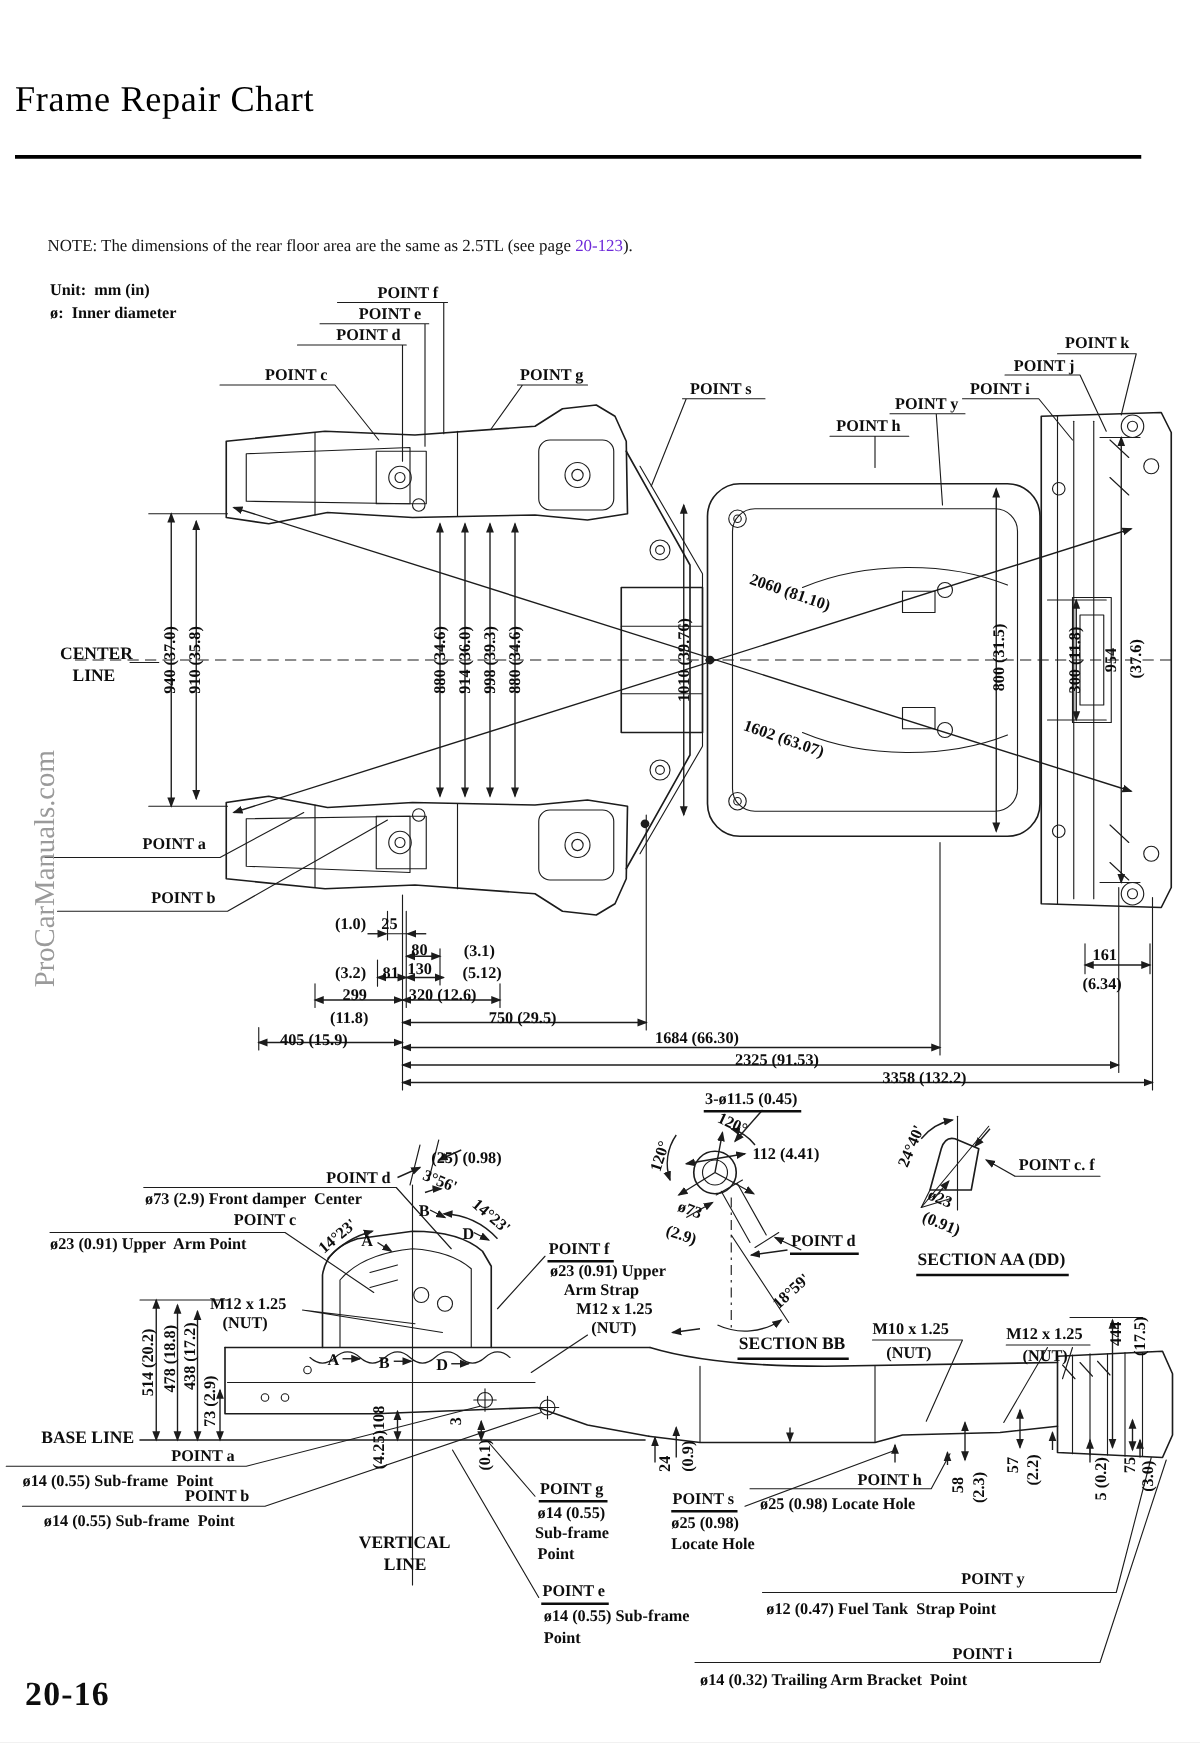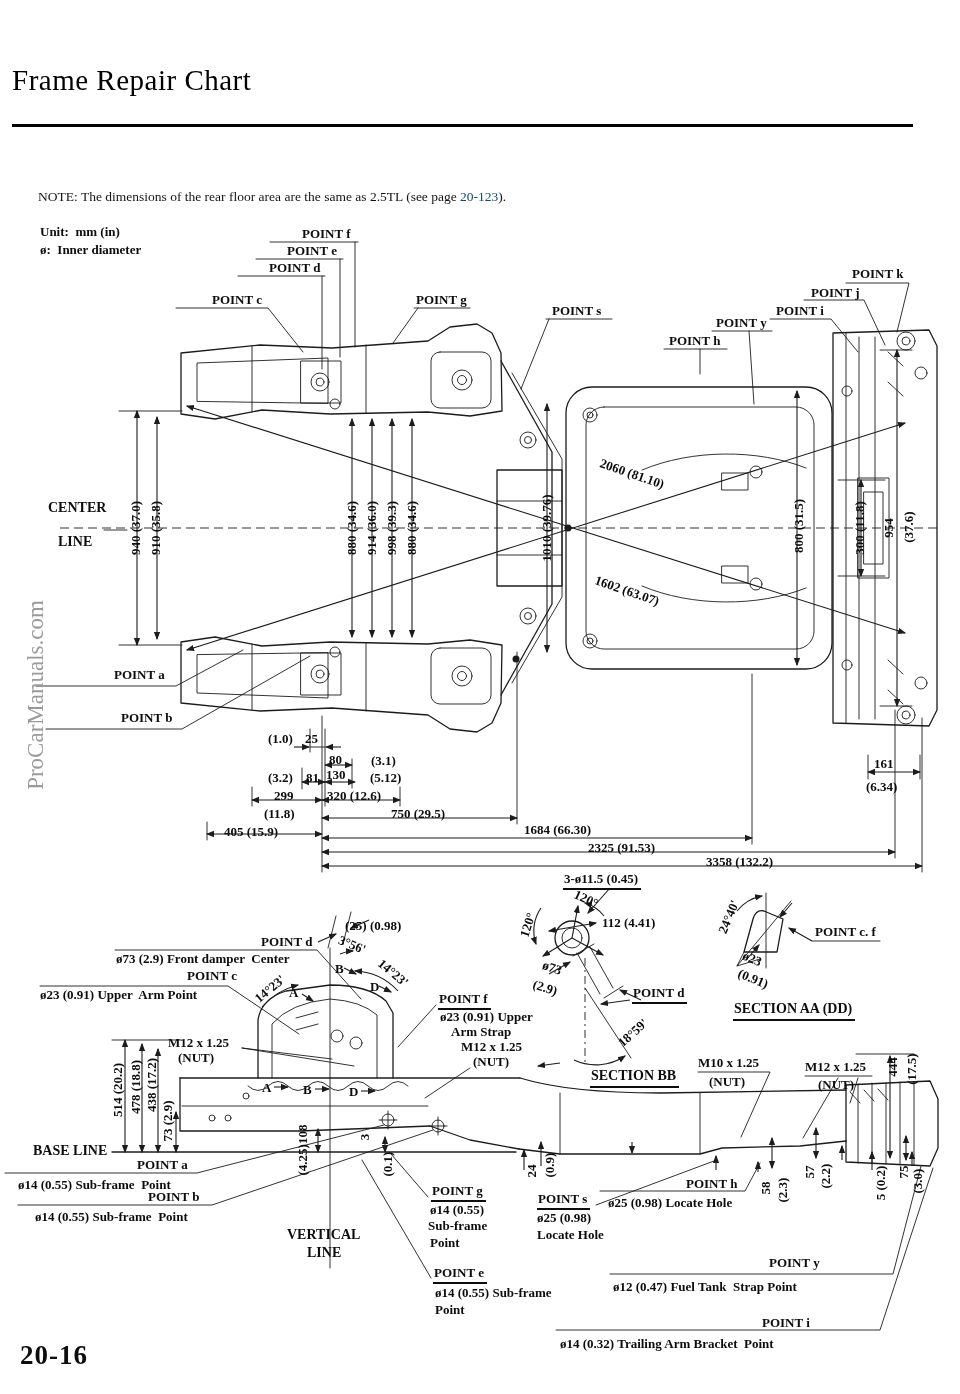--- a/index.html
+++ b/index.html
@@ -2,21 +2,21 @@
 <html><head>
 <meta charset="utf-8">
 <style>
   * { margin:0; padding:0; box-sizing:border-box; }
   html,body { background:#e8e8e8; }
   .page { position:relative; width:960px; height:1394px; background:#ffffff; overflow:hidden;
           font-family:Liberation Serif, serif; color:#0d0d0d; }
   .title { position:absolute; left:12px; top:64px; font-size:29px; font-weight:400; letter-spacing:.5px; color:#000; white-space:nowrap; }
   .rule  { position:absolute; left:12px; top:124px; width:901px; height:3px; background:#000; }
   .note  { position:absolute; left:38px; top:189px; font-size:13.5px; color:#141414; white-space:nowrap; }
-  .note .pagelink { color:#0c4a6e; text-decoration:none; }
+  .note .pagelink { color:#6d28d9; text-decoration:none; }
   .lbl { position:absolute; font-size:13px; font-weight:700; line-height:1.2; color:#0d0d0d; white-space:pre; }
   .b   { font-size:14px; }
   .u   { border-bottom:2px solid #0d0d0d; padding:0 3px 1px 1px; }
   .vt  { position:absolute; font-size:13px; font-weight:700; white-space:pre; color:#0d0d0d;
          transform:translate(-50%,-50%) rotate(-90deg); }
   .dg  { position:absolute; font-size:13px; font-weight:700; white-space:pre; color:#0d0d0d; }
   .pageno { position:absolute; left:20px; top:1340px; font-size:27px; font-weight:700; letter-spacing:1px; }
   .wmside { position:absolute; left:36px; top:695px; font-size:23px; color:#9a9a9a;
             transform:translate(-50%,-50%) rotate(-90deg); white-space:nowrap; }
   .wmfoot { position:absolute; right:12px; top:1352px; font-size:27px; color:#b3b3b3; white-space:nowrap; }
@@ -285,21 +285,21 @@
   <span class="lbl" style="left:287px;top:243px">POINT e</span>
   <span class="lbl" style="left:269px;top:260px">POINT d</span>
   <span class="lbl" style="left:212px;top:292px">POINT c</span>
   <span class="lbl" style="left:416px;top:292px">POINT g</span>
   <span class="lbl" style="left:552px;top:303px">POINT s</span>
   <span class="lbl" style="left:716px;top:315px">POINT y</span>
   <span class="lbl" style="left:669px;top:333px">POINT h</span>
   <span class="lbl" style="left:776px;top:303px">POINT i</span>
   <span class="lbl" style="left:811px;top:285px">POINT j</span>
   <span class="lbl" style="left:852px;top:266px">POINT k</span>
-  <span class="lbl b" style="left:48px;top:500px">CENTER</span>
+  <span class="lbl b" style="left:48px;top:516px">CENTER</span>
   <span class="lbl b" style="left:58px;top:534px">LINE</span>
   <span class="lbl" style="left:114px;top:667px">POINT a</span>
   <span class="lbl" style="left:121px;top:710px">POINT b</span>
   <span class="vt" style="left:136px;top:528px">940 (37.0)</span>
   <span class="vt" style="left:156px;top:528px">910 (35.8)</span>
   <span class="vt" style="left:352px;top:528px">880 (34.6)</span>
   <span class="vt" style="left:372px;top:528px">914 (36.0)</span>
   <span class="vt" style="left:392px;top:528px">998 (39.3)</span>
   <span class="vt" style="left:412px;top:528px">880 (34.6)</span>
   <span class="vt" style="left:547px;top:528px">1010 (39.76)</span>

